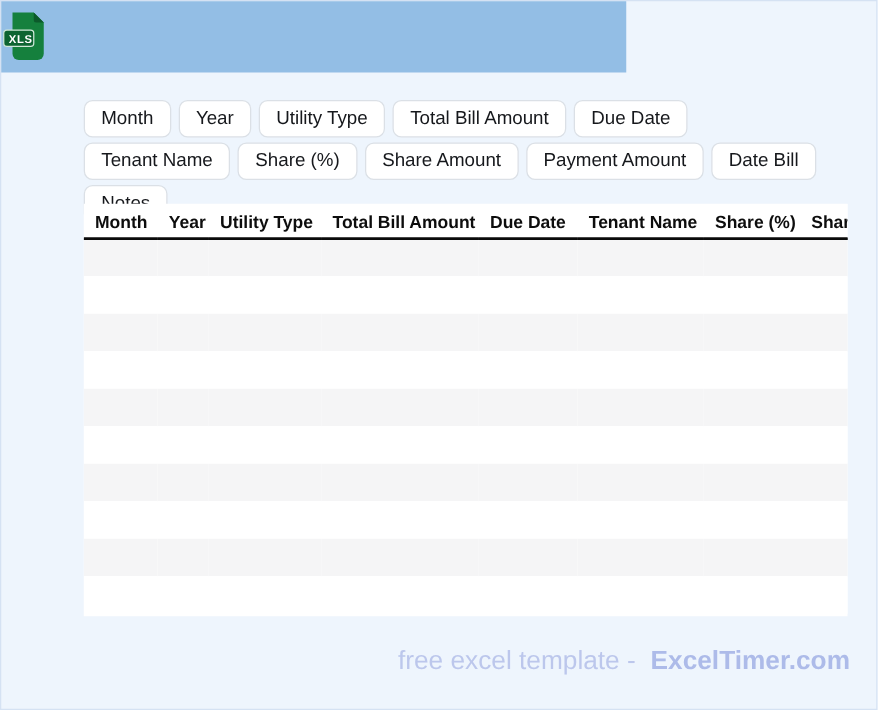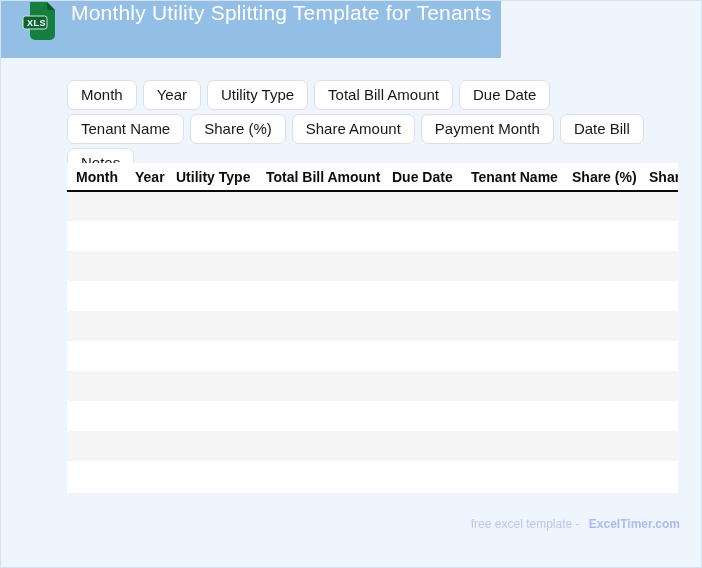--- a/index.html
+++ b/index.html
@@ -11,22 +11,22 @@
     position: relative;
     overflow: hidden;
     font-family: "Liberation Sans", sans-serif;
   }
 
   
   .banner {
     position: absolute; left: 0; top: 0;
     width: 500px; height: 57px;
     background: #93bee5;
-    display: flex; align-items: flex-start;
-    gap: 13px; padding-left: 20px;
+    display: flex; align-items: center;
+    
   }
   .banner-title {
     color: #ffffff; font-size: 21px; font-weight: 500;
     letter-spacing: 0.2px; white-space: nowrap;
   }
   .xls-icon { display: block; }
 
   
   .chips {
     position: absolute; left: 66px; top: 79px;
@@ -61,48 +61,47 @@
     border-bottom: 2px solid #0a0a0a;
     background: #ffffff;
   }
   td { height: 30px; padding: 0 0 0 9px; }
   tr.stripe td { background: #f5f5f6; }
   tr.plain td  { background: #ffffff; }
 
   
   .footer {
     position: absolute; right: 21px; top: 516px;
-    font-size: 12px; white-space: nowrap;
+    font-size: 21px; white-space: nowrap;
   }
   .footer-prefix { color: #bcc7ec; font-weight: 400; }
   .footer-brand  { color: #adbbe9; font-weight: bold; margin-left: 6px; }
 </style>
 </head>
 <body>
 
 <div class="banner">
   <svg class="xls-icon" width="37" height="42" viewBox="0 0 37 42" aria-hidden="true">
     <path d="M9 1 h17 l8 8 v25 a5 5 0 0 1 -5 5 H14 a5 5 0 0 1 -5 -5 Z" fill="#15803d"></path>
     <path d="M26 1 l8 8 h-6 a2 2 0 0 1 -2 -2 Z" fill="#0c5a2b"></path>
     <rect x="2" y="15" width="24" height="13" rx="2.5" fill="#0d6431" stroke="#cfe7d8" stroke-width="1"></rect>
     <text x="6" y="25" font-family="Liberation Sans, sans-serif" font-size="9" font-weight="bold" fill="#ffffff" letter-spacing="0.5">XLS</text>
   </svg>
-  <div class="banner-title">Monthly Utility Splitting Template for Tenants</div>
 </div>
 
 <div class="chips">
     <div class="chip">Month</div>
     <div class="chip">Year</div>
     <div class="chip">Utility Type</div>
     <div class="chip">Total Bill Amount</div>
     <div class="chip">Due Date</div>
     <div class="chip">Tenant Name</div>
     <div class="chip">Share (%)</div>
     <div class="chip">Share Amount</div>
-    <div class="chip">Payment Month</div>
+    <div class="chip">Payment Amount</div>
     <div class="chip">Date Bill</div>
     <div class="chip">Notes</div>
   </div>
 
 <div class="table-wrap">
   <table>
     <colgroup>
         <col style="width: 59px;">
         <col style="width: 41px;">
         <col style="width: 90px;">

